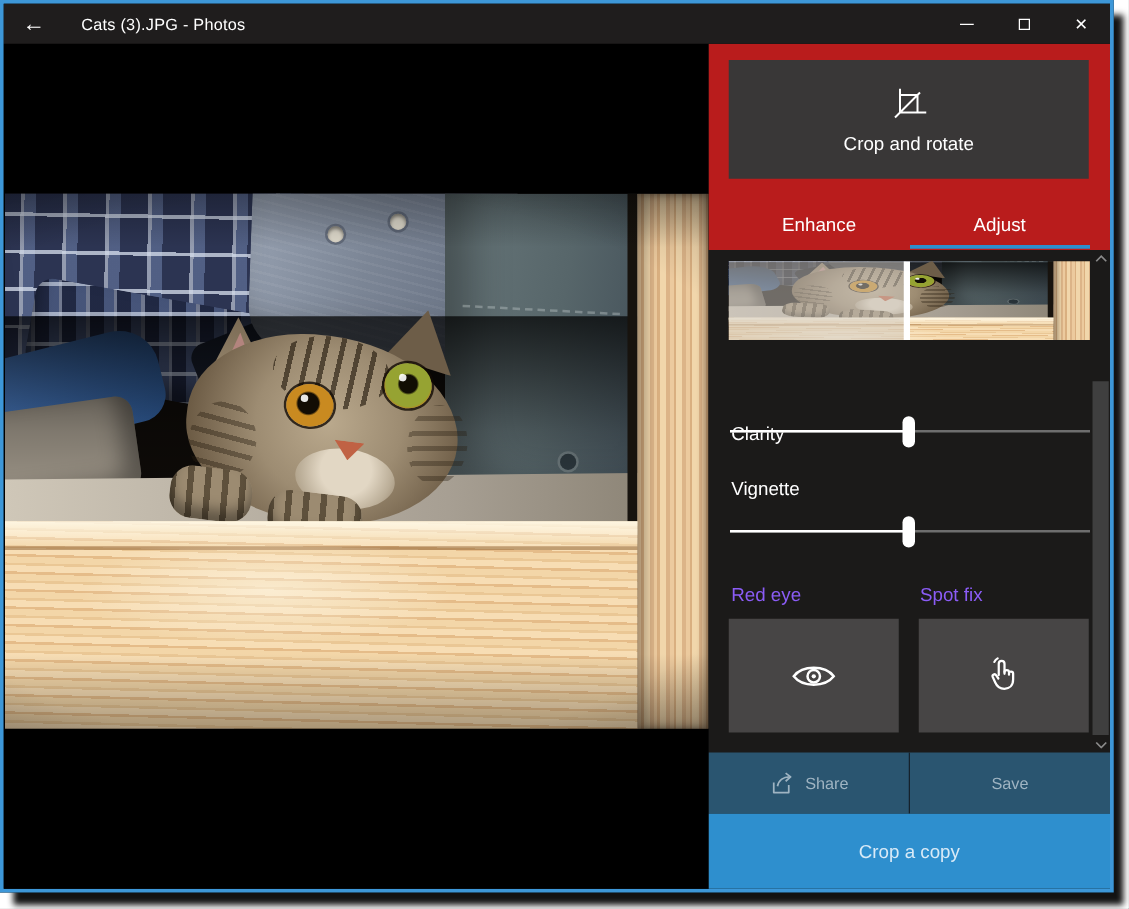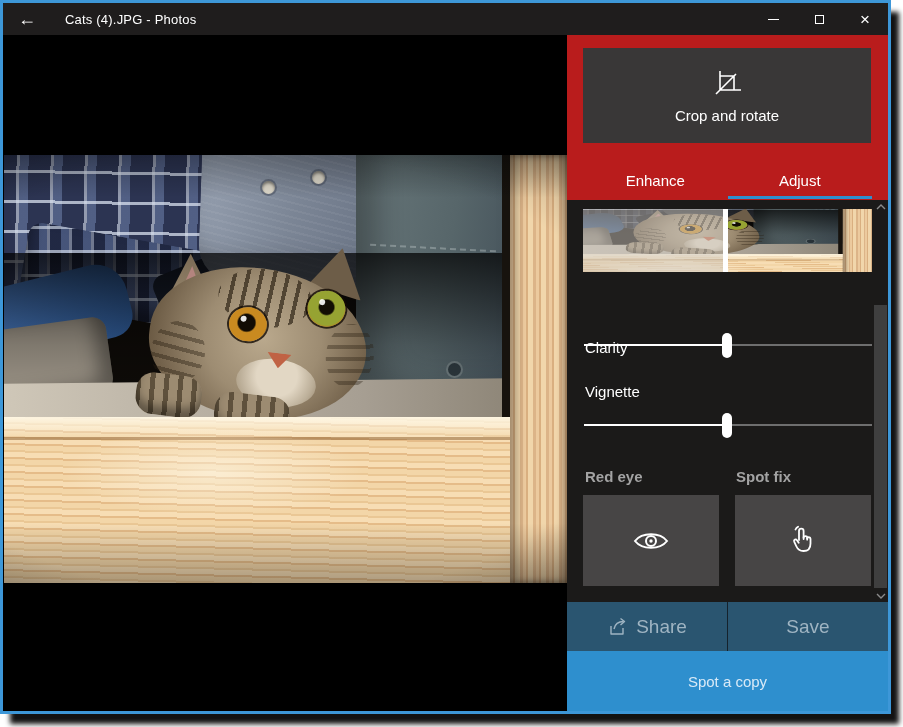--- a/index.html
+++ b/index.html
@@ -134,47 +134,47 @@
     background:rgba(206,200,192,.52); }
   .thumb-divider { position:absolute; left:calc(49% - 2px); top:0; width:5px; height:100%; background:#fff; }
 
   .ctl-label { position:absolute; left:18px; color:#fff; font-size:15px; }
   .slider { position:absolute; left:17px; width:288px; height:25px; --p:49.5%; }
   .slider .track { position:absolute; left:0; top:11px; width:100%; height:2px; background:#6e6e6e; }
   .slider .fill  { position:absolute; left:0; top:11px; height:2px; background:#ffffff; width:var(--p); }
   .slider .thumb { position:absolute; top:0; width:10px; height:25px; border-radius:5px;
     background:#ffffff; left:calc(var(--p) - 5px); }
 
-  .tool-label { position:absolute; color:#a3a3a3; font-size:15px;font-weight:bold; }
+  .tool-label { position:absolute; color:#8b5cf6; font-size:15px; }
   .tool-tile { position:absolute; width:136px; height:91px; background:#474545;
     display:flex; align-items:center; justify-content:center; }
 
   .vscroll-arrow { position:absolute; left:307px; width:14px; height:13px;
     display:flex; align-items:center; justify-content:center; }
   .vscroll-thumb { position:absolute; left:307px; width:13px; top:105px; height:283px; background:#3f3f3f; }
 
   .footer-bar { position:absolute; left:0; top:567px; width:321px; height:49px; background:#2a5570; display:flex; }
   .footer-half { flex:1; display:flex; align-items:center; justify-content:center; gap:8px;
-    color:#9fb4c2; font-size:19px; position:relative; }
+    color:#9fb4c2; font-size:13px; position:relative; }
   .footer-sep { width:1px; height:100%; background:#15222c; }
   .save-copy { position:absolute; left:0; top:616px; width:321px; height:60px; background:#2e8fce;
     display:flex; align-items:center; justify-content:center; color:#d9eaf7; font-size:15px; }
 
   svg { display:block; }
 </style>
 </head>
 <body>
 
 <div class="window">
 
   <div class="titlebar">
     <div class="back-btn">
       <span>←</span>
     </div>
-    <span class="win-title">Cats (4).JPG - Photos</span>
+    <span class="win-title">Cats (3).JPG - Photos</span>
     <div class="caption-btns">
       <div class="cap-btn">
         <span class="min-glyph"></span>
       </div>
       <div class="cap-btn">
         <span class="max-glyph"></span>
       </div>
       <div class="cap-btn">
         <span class="close-glyph">×</span>
       </div>
@@ -344,17 +344,17 @@
         </svg>
         <span>Share</span>
       </div>
       <div class="footer-sep"></div>
       <div class="footer-half">
         <span>Save</span>
       </div>
     </div>
 
     <div class="save-copy">
-      <span>Spot a copy</span>
+      <span>Crop a copy</span>
     </div>
 
   </div>
 </div>
 
 </body></html>

